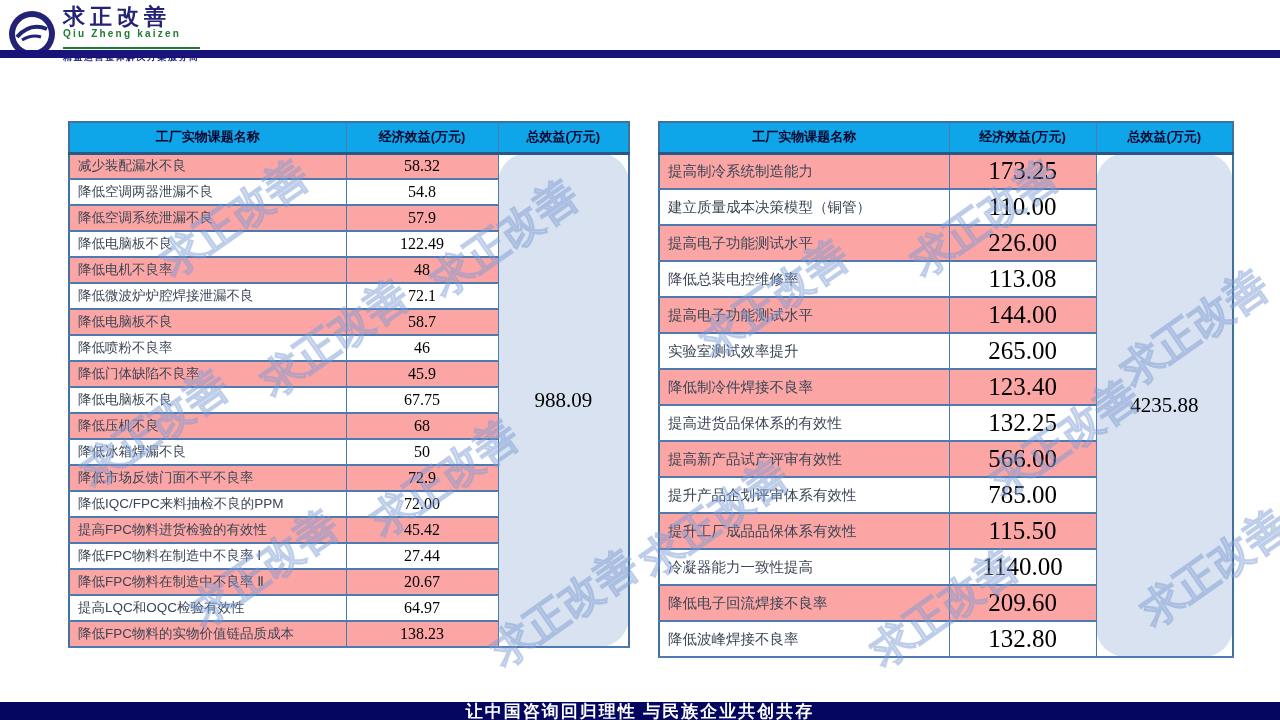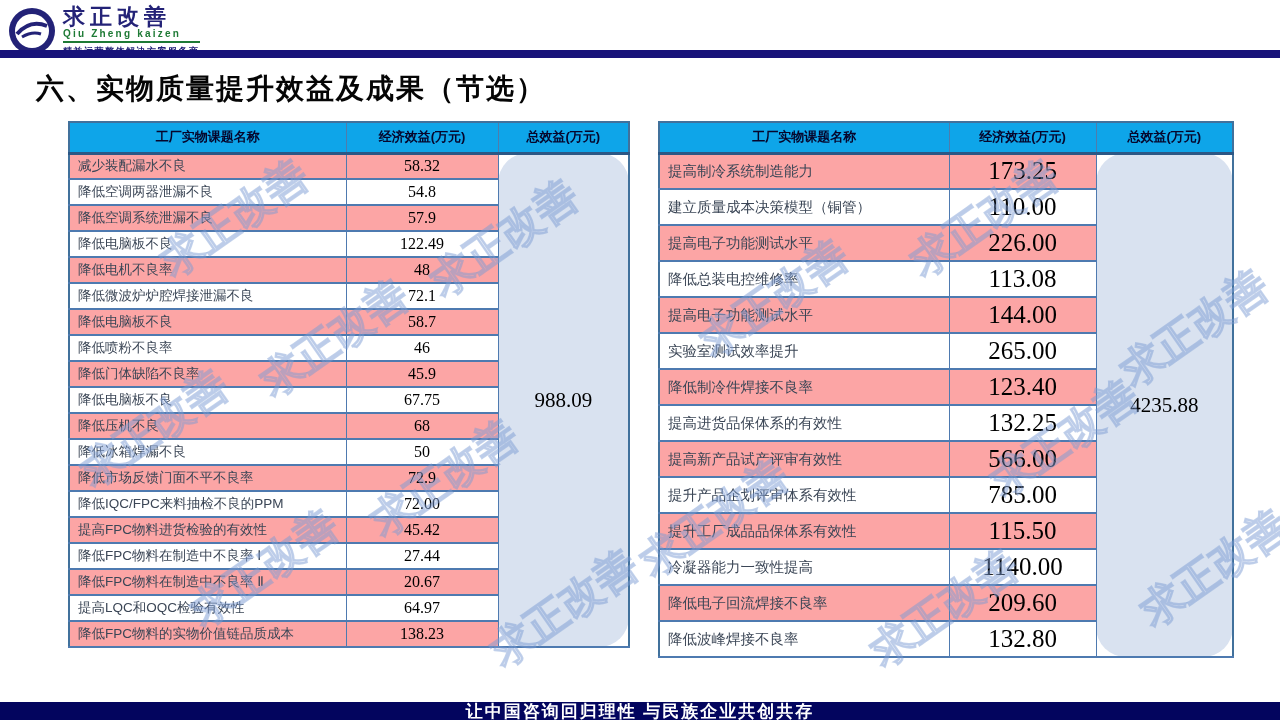--- a/index.html
+++ b/index.html
@@ -6,21 +6,21 @@
   html,body { width:1280px; height:720px; }
   body { font-family:"Liberation Sans", sans-serif; background:#ffffff; }
 
   .slide { position:relative; width:1280px; height:720px; background:#ffffff; overflow:hidden; }
 
   
   .logo { position:absolute; top:5px; left:8px; display:flex; align-items:center; gap:7px; }
   .logo-circle { width:48px; height:48px; }
   .logo-text { display:flex; flex-direction:column; }
   .logo-cn { font-size:22px; font-weight:bold; color:#232277; letter-spacing:5px; line-height:23px; }
-  .logo-en { font-size:10px; font-weight:bold; color:#1e7a35; letter-spacing:2.2px; line-height:12px; border-bottom:2px solid #1e7a35; padding-bottom:1px; }
+  .logo-en { font-size:10px; font-weight:bold; color:#1e7a35; letter-spacing:2.2px; line-height:12px; border-bottom:2px solid #1e7a35; padding-bottom:7px; }
   .logo-tag { font-size:9px; font-weight:bold; color:#232277; letter-spacing:1.5px; line-height:12px; margin-top:2px; }
 
   .topline { position:absolute; top:50px; left:0; width:1280px; height:8px; background:#18137a; }
 
   .page-title { position:absolute; top:70px; left:36px; font-size:28px; font-weight:bold; color:#050505; letter-spacing:2px; }
 
   
   .tbl { position:absolute; top:121px; }
   .tbl-left  { left:68px;  width:560px; }
   .tbl-right { left:658px; width:574px; }
@@ -73,21 +73,20 @@
     </svg>
     <div class="logo-text">
       <span class="logo-cn">求正改善</span>
       <span class="logo-en">Qiu Zheng kaizen</span>
       <span class="logo-tag">精益运营整体解决方案服务商</span>
     </div>
   </div>
 
   <div class="topline"></div>
 
-  <div class="page-title">六、实物质量提升效益及成果（节选）</div>
 
   <div class="tbl tbl-left">
       <table>
         <colgroup>
           <col style="width: 277px;">
           <col style="width: 152px;">
           <col style="width: 131px;">
         </colgroup>
         <thead>
           <tr>

